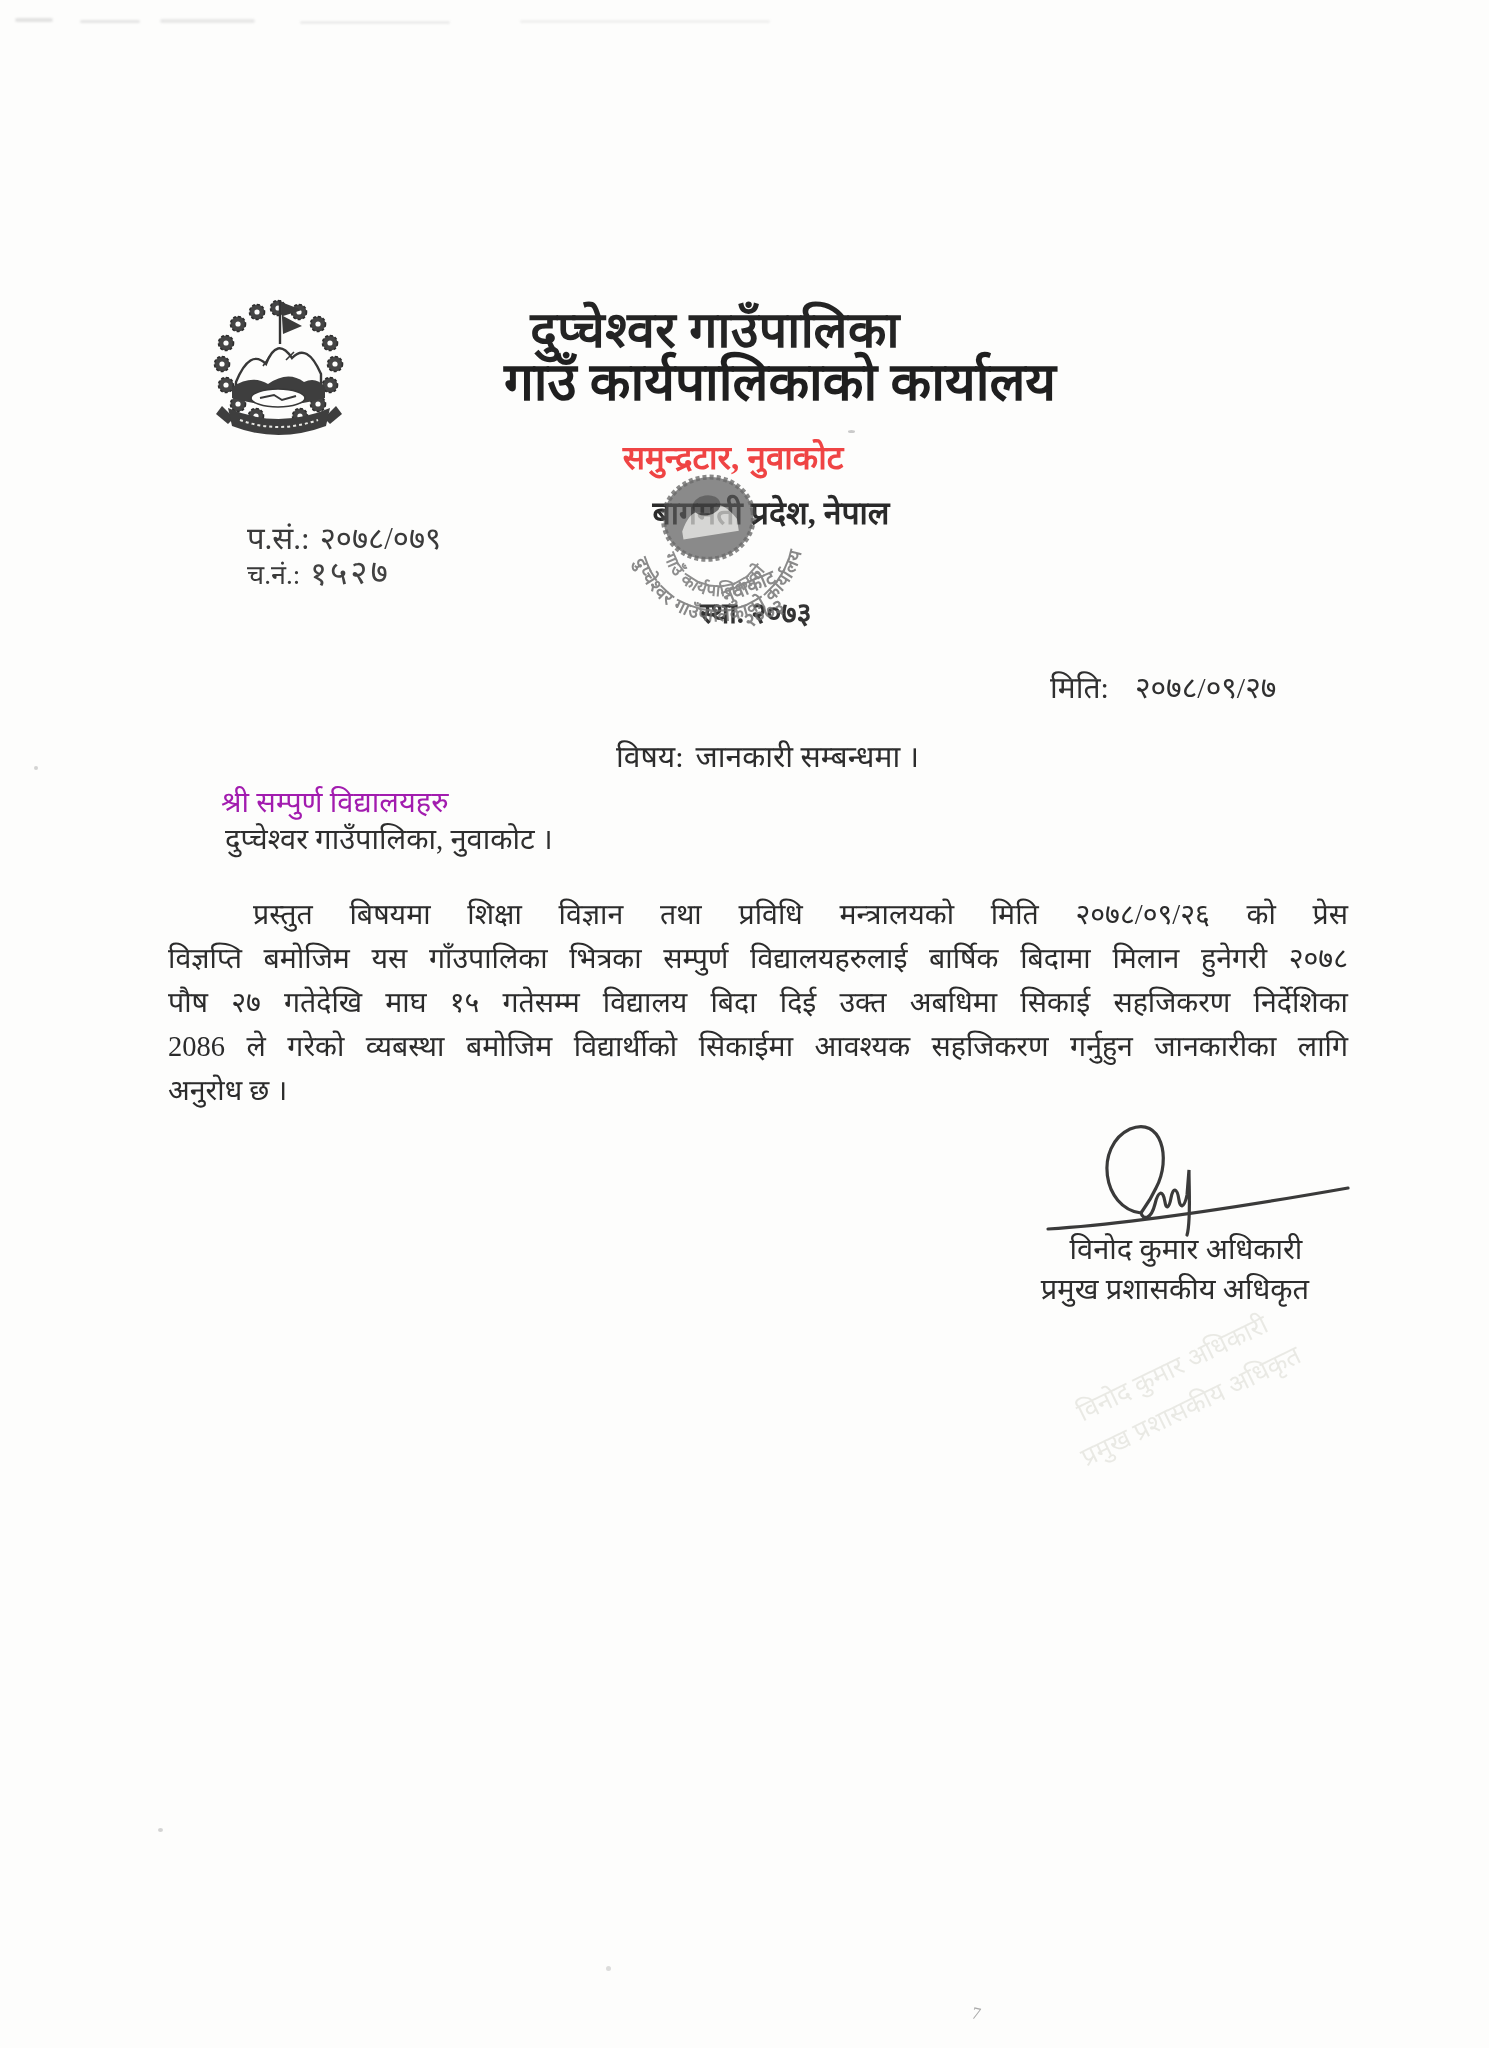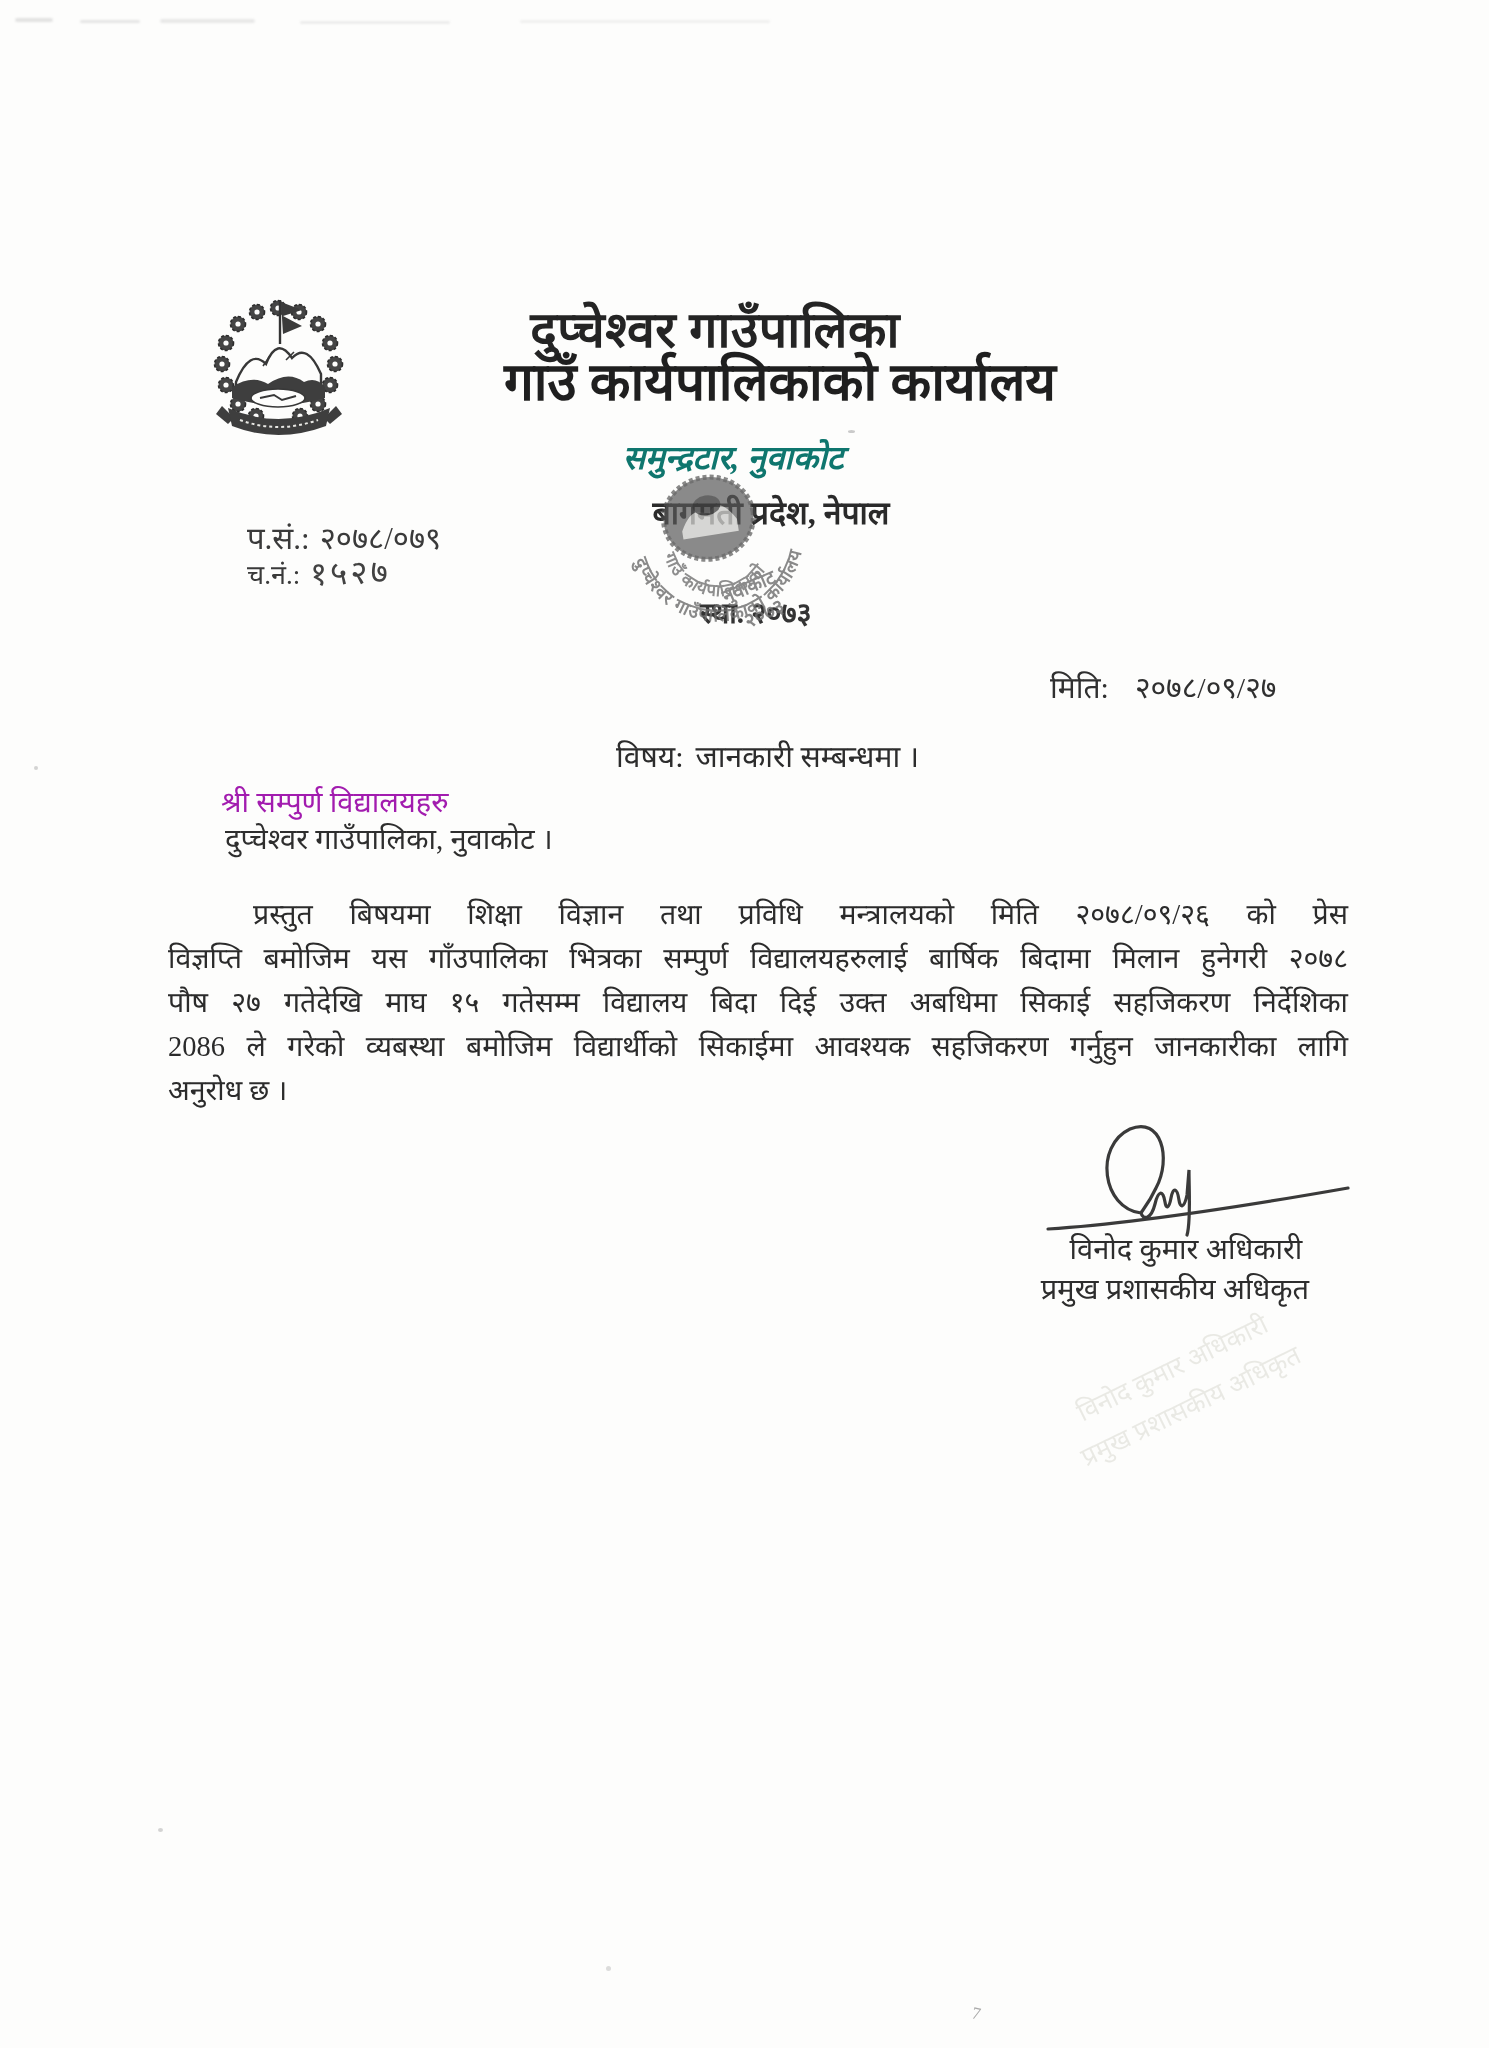--- a/index.html
+++ b/index.html
@@ -12,21 +12,21 @@
   .page{position:absolute;inset:0;background:#fdfdfc;}
   .abs{position:absolute;}
   .c{text-align:center;}
 
   
   .streak{position:absolute;background:#c9c9c9;border-radius:2px;filter:blur(1px);}
 
   
   .muni-title{left:500px;top:294px;width:430px;font-size:50px;font-weight:bold;color:#242424;letter-spacing:.5px;}
   .office-title{left:452px;top:343px;width:656px;font-size:53px;font-weight:bold;color:#1f1f1f;}
-  .place-line{left:583px;top:434px;width:300px;font-size:33px;font-weight:bold;color:#0f766e;font-style:italic;}
+  .place-line{left:583px;top:434px;width:300px;font-size:33px;font-weight:bold;color:#ef4444;}
   .prov-line{left:618px;top:490px;width:306px;font-size:32px;font-weight:bold;color:#2a2a2a;}
   .estd-line{left:700px;top:548px;width:190px;font-size:29px;font-weight:bold;color:#333;margin-top:44px;}
 
   .ref-line{left:247px;top:516px;font-size:31px;color:#3a3a3a;}
   .chalani-line{left:247px;top:549px;font-size:27px;color:#3a3a3a;}
   .chalani-line .hand{font-size:33px;letter-spacing:3px;display:inline-block;transform:rotate(-2deg);color:#424242;}
   .lbl{margin-right:10px;}
 
   .date-line{left:1050px;top:666px;font-size:30px;color:#303030;}
   .date-line .lbl{margin-right:26px;}

